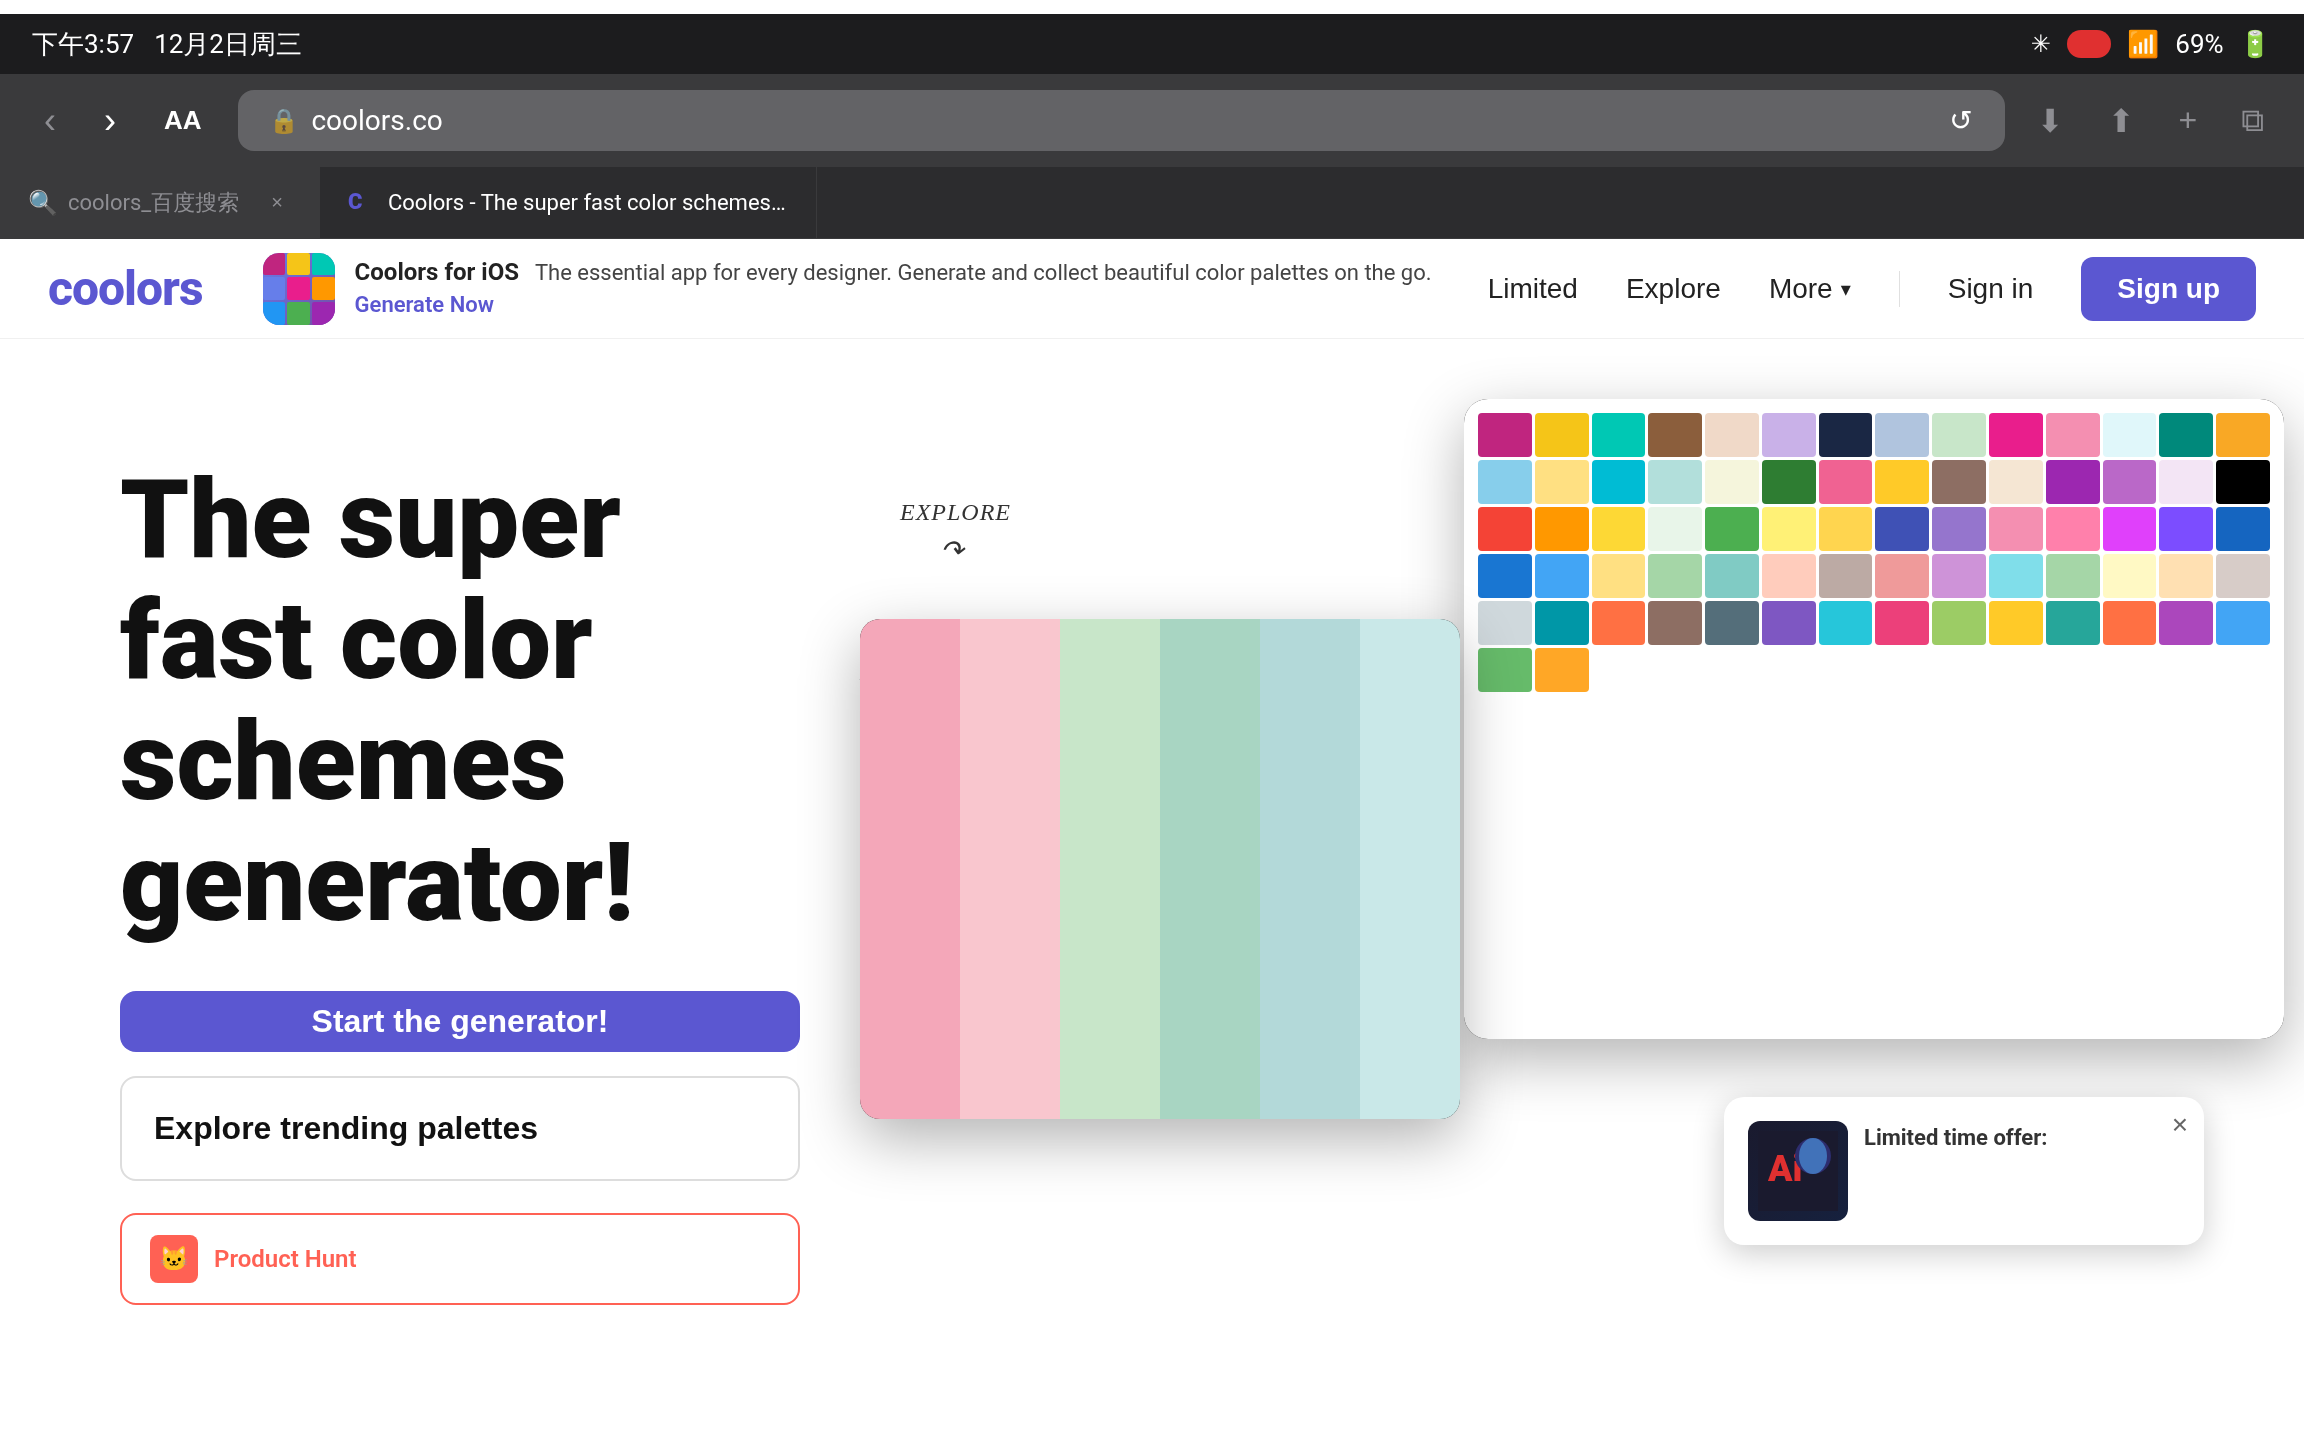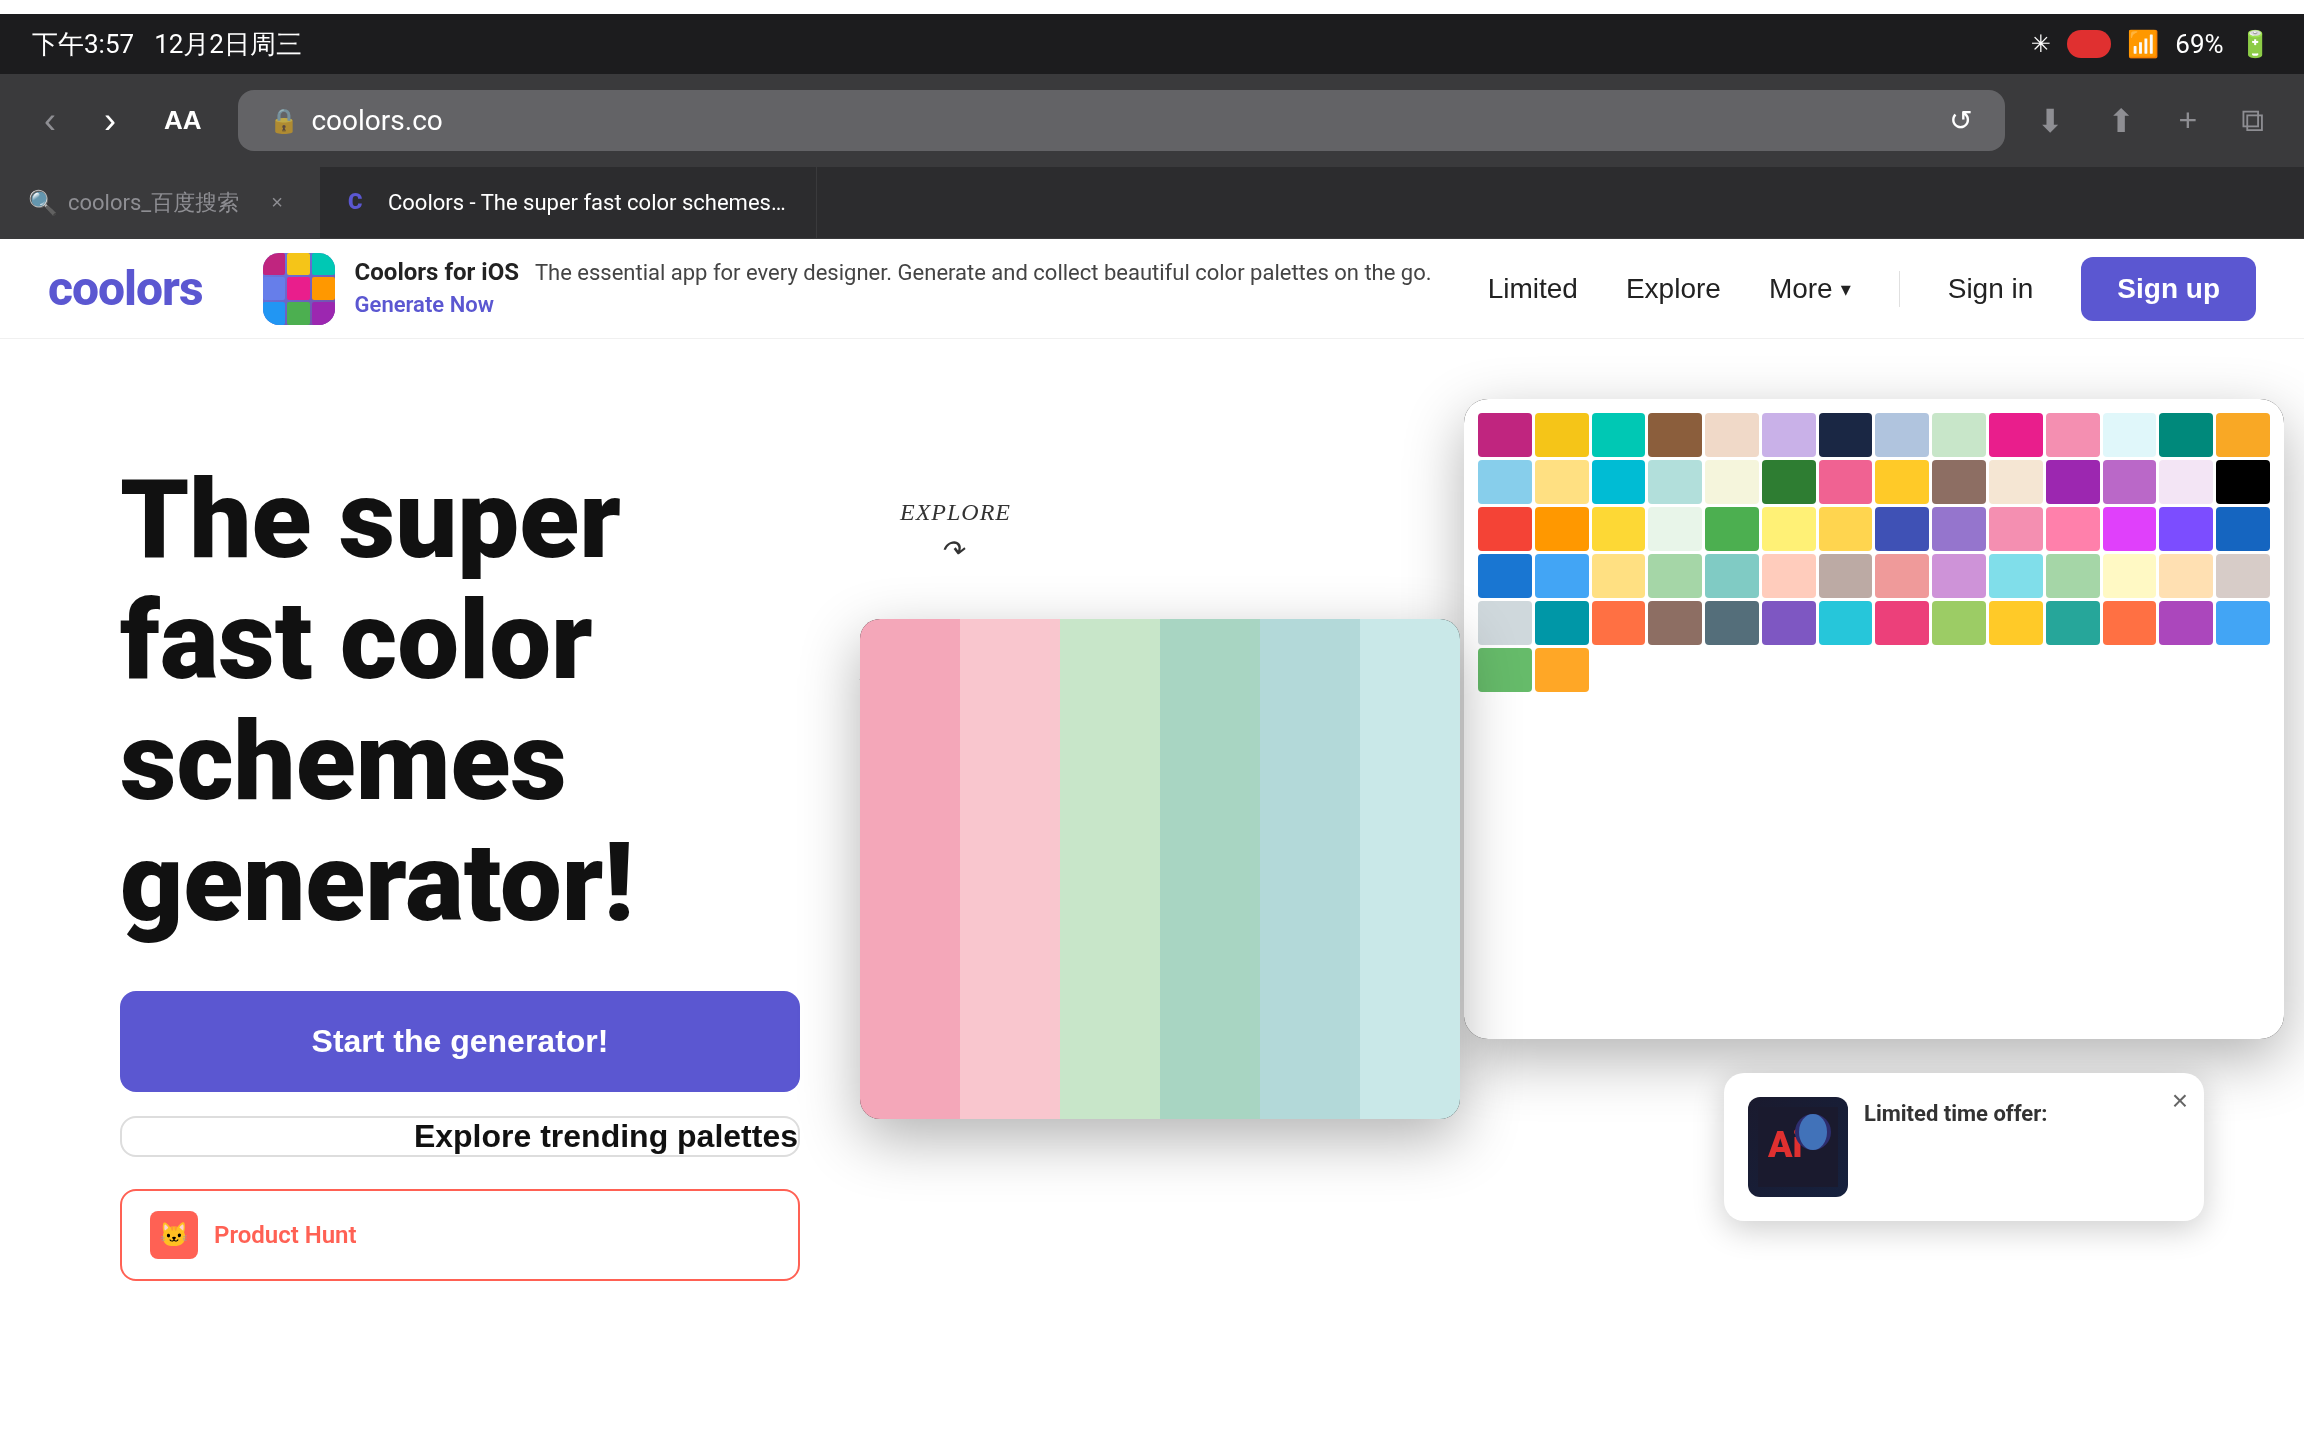--- a/index.html
+++ b/index.html
@@ -207,38 +207,39 @@
       margin-bottom: 60px;
       text-align: center;
     }
     .btn-primary {
       display: block;
       width: 100%;
       background: #5b57d1;
       color: #fff;
       font-size: 32px;
       font-weight: 700;
-      padding: 32px;
+      padding: 12px;
       border-radius: 16px;
       border: none;
       cursor: pointer;
       text-align: center;
       margin-bottom: 24px;
     }
     .btn-secondary {
       display: block;
       width: 100%;
       background: #fff;
       color: #111;
       font-size: 32px;
       font-weight: 700;
+      padding: 32px;
       border-radius: 16px;
       border: 2px solid #ddd;
       cursor: pointer;
-      text-align: right;
+      text-align: left;
     }
     .product-hunt-badge {
       margin-top: 32px;
       border: 2px solid #ff6154;
       border-radius: 16px;
       padding: 20px 28px;
       display: flex;
       align-items: center;
       gap: 16px;
       color: #ff6154;

